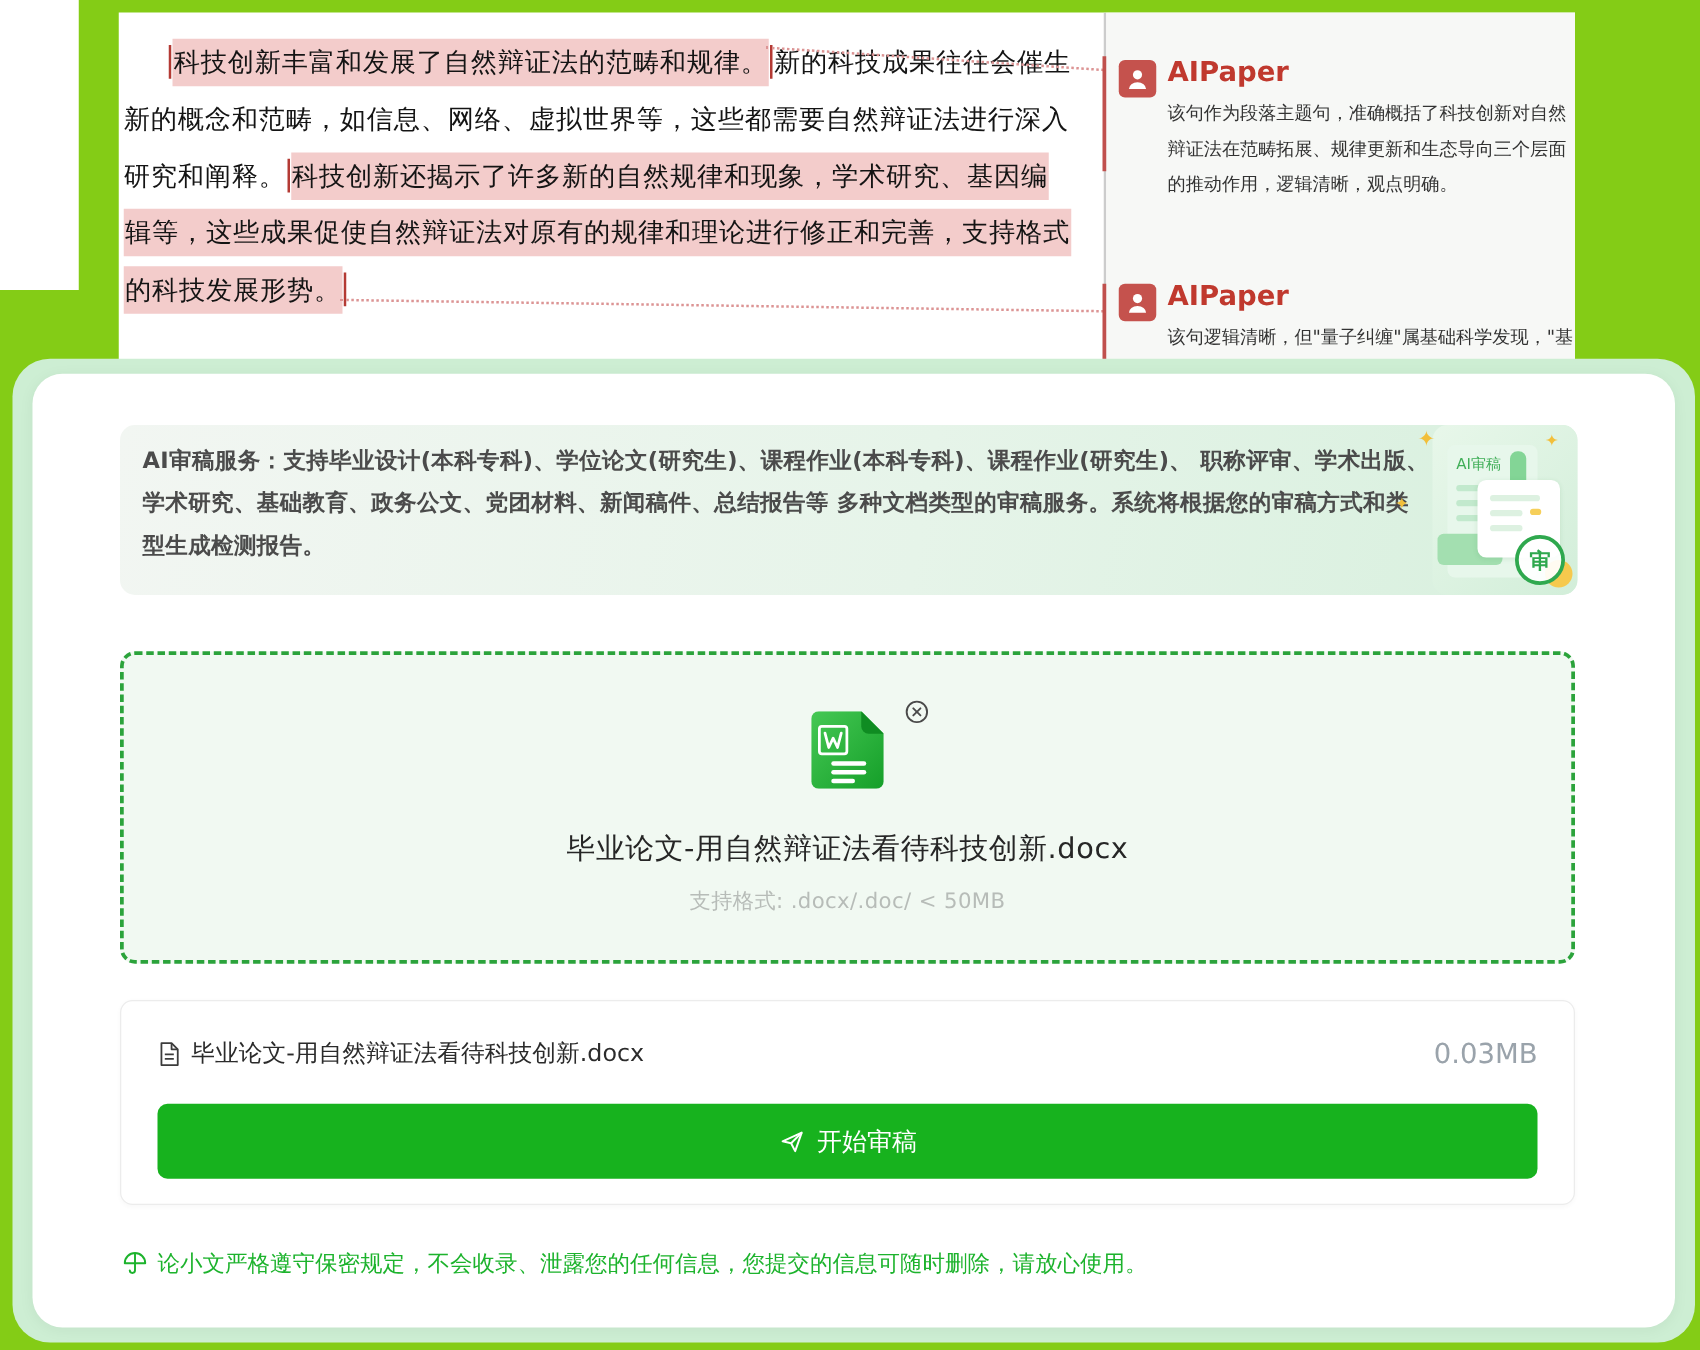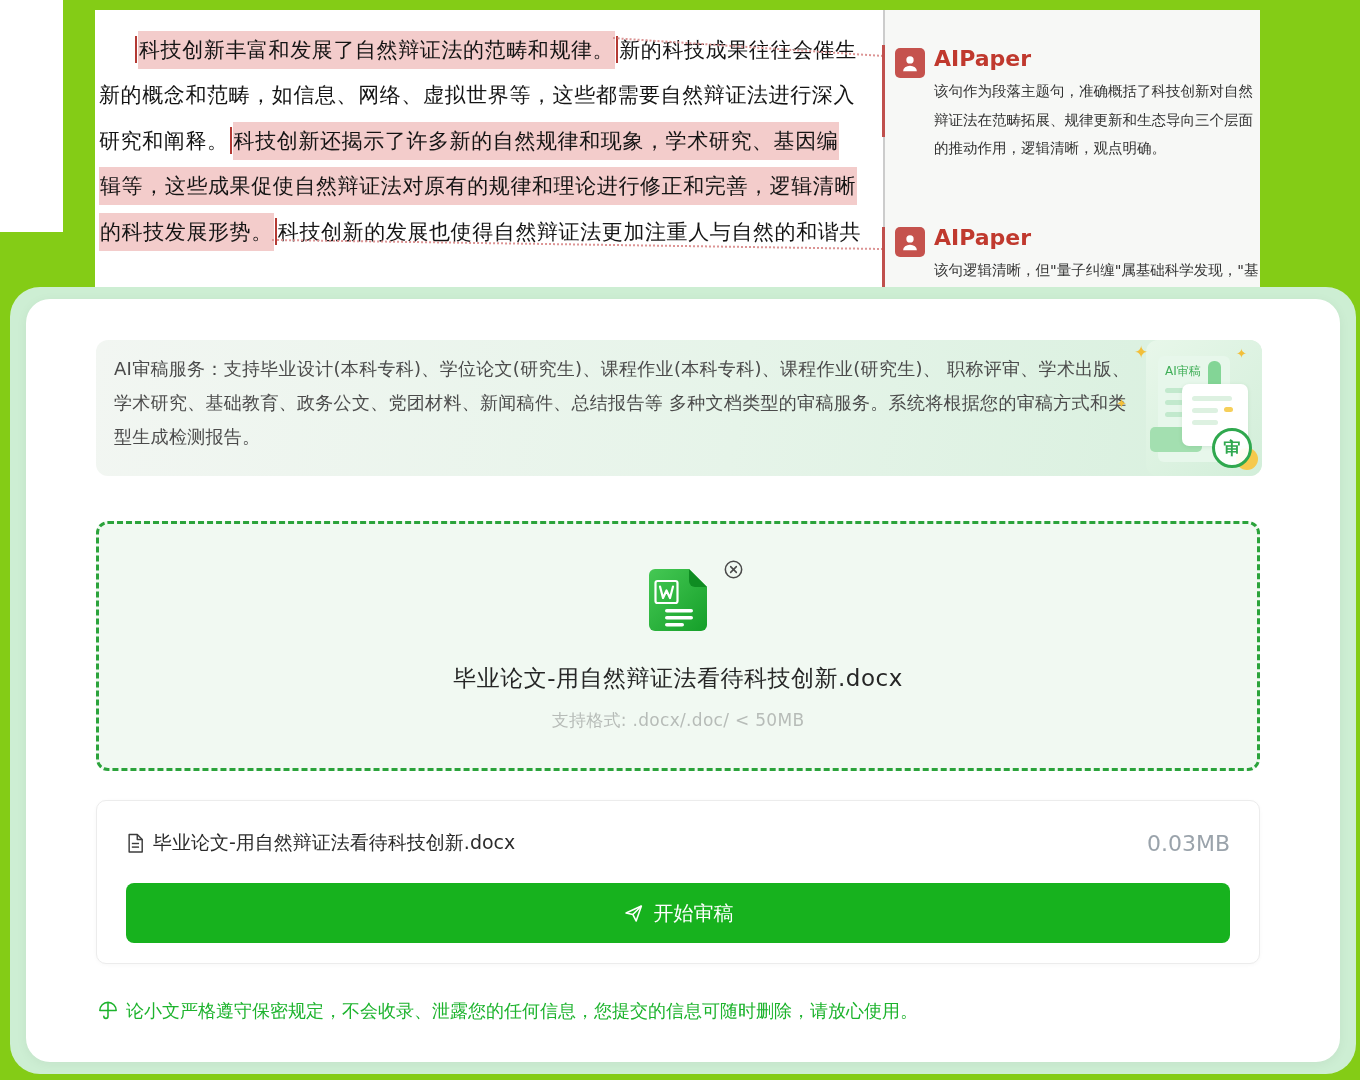--- a/index.html
+++ b/index.html
@@ -43,21 +43,21 @@
 
   
   .modal-wrap { position:absolute; left:10px; top:287px; width:1346px; height:787px; background:#cdeed3; border-radius:30px; }
   .modal { position:absolute; left:16px; right:16px; top:12px; bottom:12px; background:#ffffff; border-radius:24px;
            box-shadow:0 2px 12px rgba(0,0,0,0.05); }
 
   
   .banner { position:absolute; left:70px; top:41px; width:1166px; height:136px; border-radius:12px;
             background:linear-gradient(100deg,#f2f6f2 0%, #e6f4e9 55%, #d8f0de 100%); overflow:hidden; }
   .banner-text { position:absolute; left:18px; top:12px; font-size:18px; line-height:34px; color:#4b4b4b; letter-spacing:0.3px; }
-  .banner-text div { white-space:nowrap; }
+  .banner-text div { white-space:nowrap;font-weight:bold; }
 
   .illu { position:absolute; right:0; top:0; width:116px; height:136px; border-radius:12px;
           background:linear-gradient(135deg,#e8f7ea,#d2eed9); }
   .illu-doc { position:absolute; left:12px; top:16px; width:72px; height:106px; background:#e7f7eb; border-radius:6px; }
   .illu-doc-label { position:absolute; left:7px; top:7px; font-size:12px; color:#3fae57; white-space:nowrap; }
   .illu-bookmark { position:absolute; right:9px; top:5px; width:13px; height:29px; background:#83d596; border-radius:6px; }
   .illu-line { position:absolute; left:7px; height:5px; border-radius:2.5px; background:#c2e9cd; }
   .il1 { top:32px; width:42px; } .il2 { top:44px; width:50px; } .il3 { top:56px; width:50px; }
   .illu-foot { position:absolute; left:-8px; bottom:10px; width:52px; height:25px; background:#a3dfb0; border-radius:5px; }
   .illu-card { position:absolute; left:36px; top:44px; width:66px; height:62px; background:#ffffff; border-radius:7px;
@@ -117,26 +117,25 @@
       </div>
       <div class="dline">
         <span>新的概念和范畴，如信息、网络、虚拟世界等，这些都需要自然辩证法进行深入</span>
       </div>
       <div class="dline">
         <span>研究和阐释。</span>
         <span class="tick"></span>
         <span class="hl">科技创新还揭示了许多新的自然规律和现象，学术研究、基因编</span>
       </div>
       <div class="dline">
-        <span class="hl">辑等，这些成果促使自然辩证法对原有的规律和理论进行修正和完善，逻辑清晰</span>
+        <span class="hl">辑等，这些成果促使自然辩证法对原有的规律和理论进行修正和完善，支持格式</span>
       </div>
       <div class="dline">
         <span class="hl">的科技发展形势。</span>
         <span class="tick"></span>
-        <span>科技创新的发展也使得自然辩证法更加注重人与自然的和谐共</span>
       </div>
       <div class="leader leader-1"></div>
       <div class="leader leader-2"></div>
     </div>
 
     <div class="doc-divider"></div>
     <div class="anchor-bar b1"></div>
     <div class="anchor-bar b2"></div>
 
     <div class="comments">

